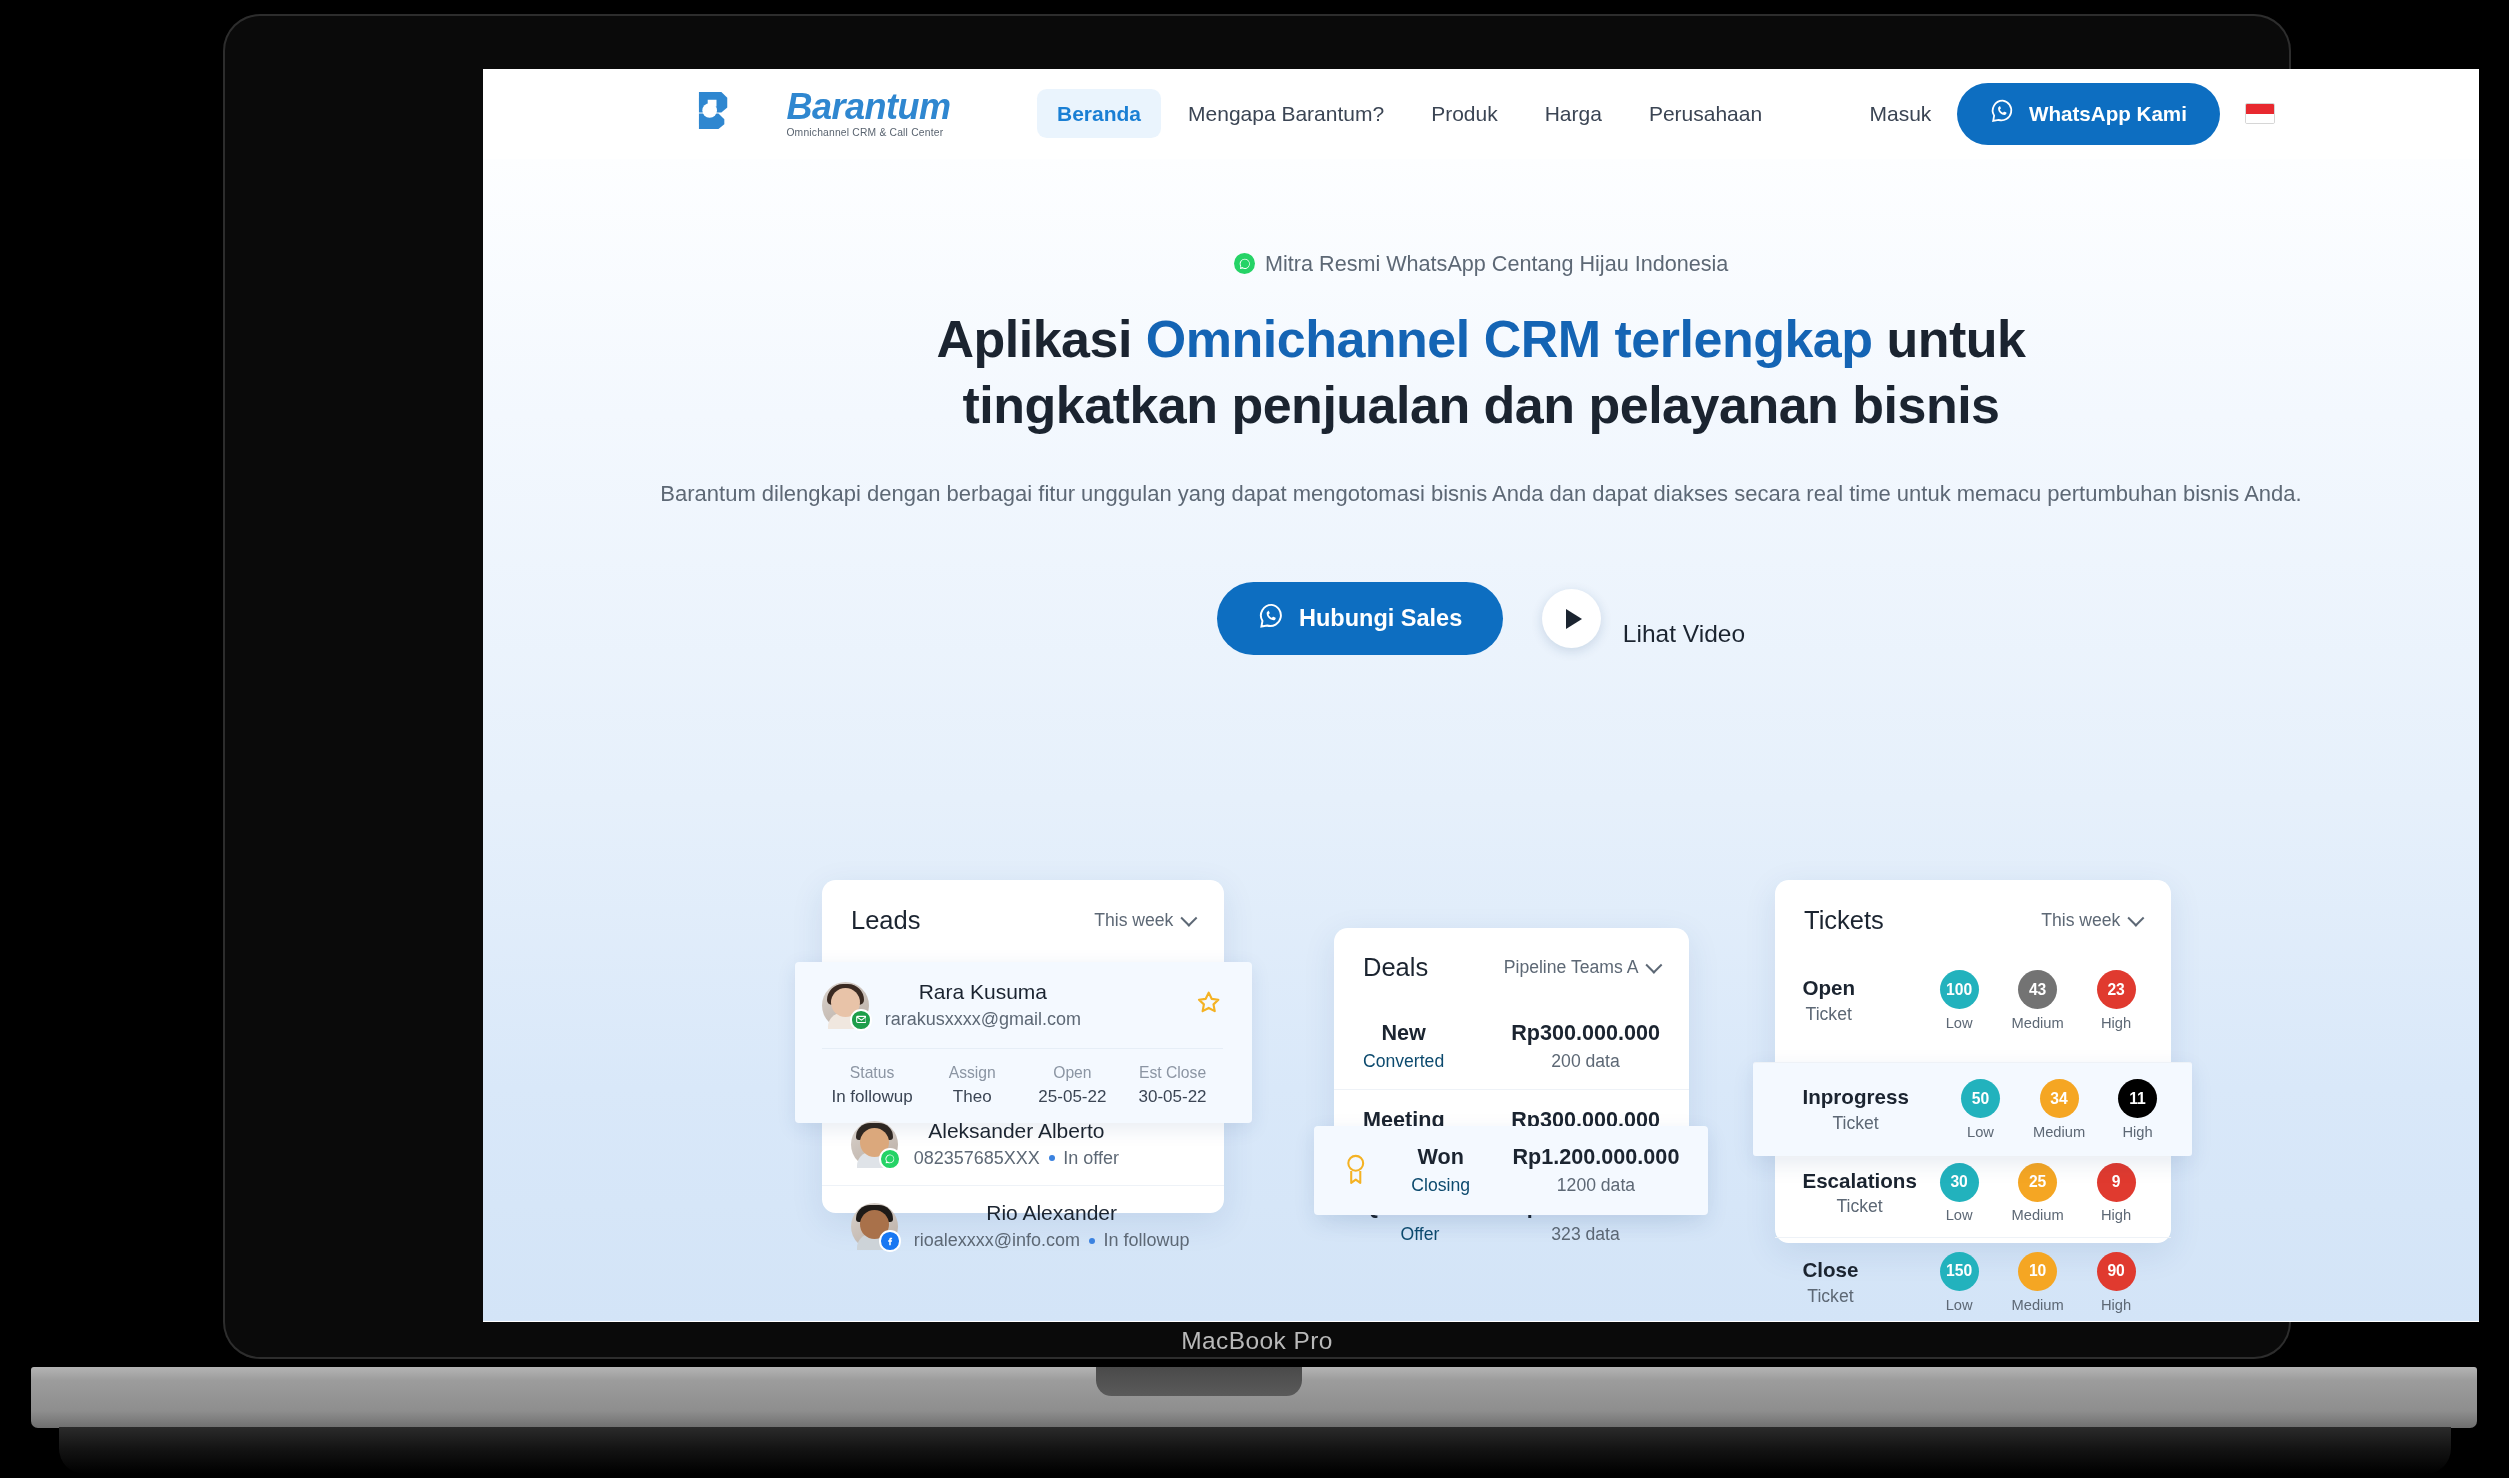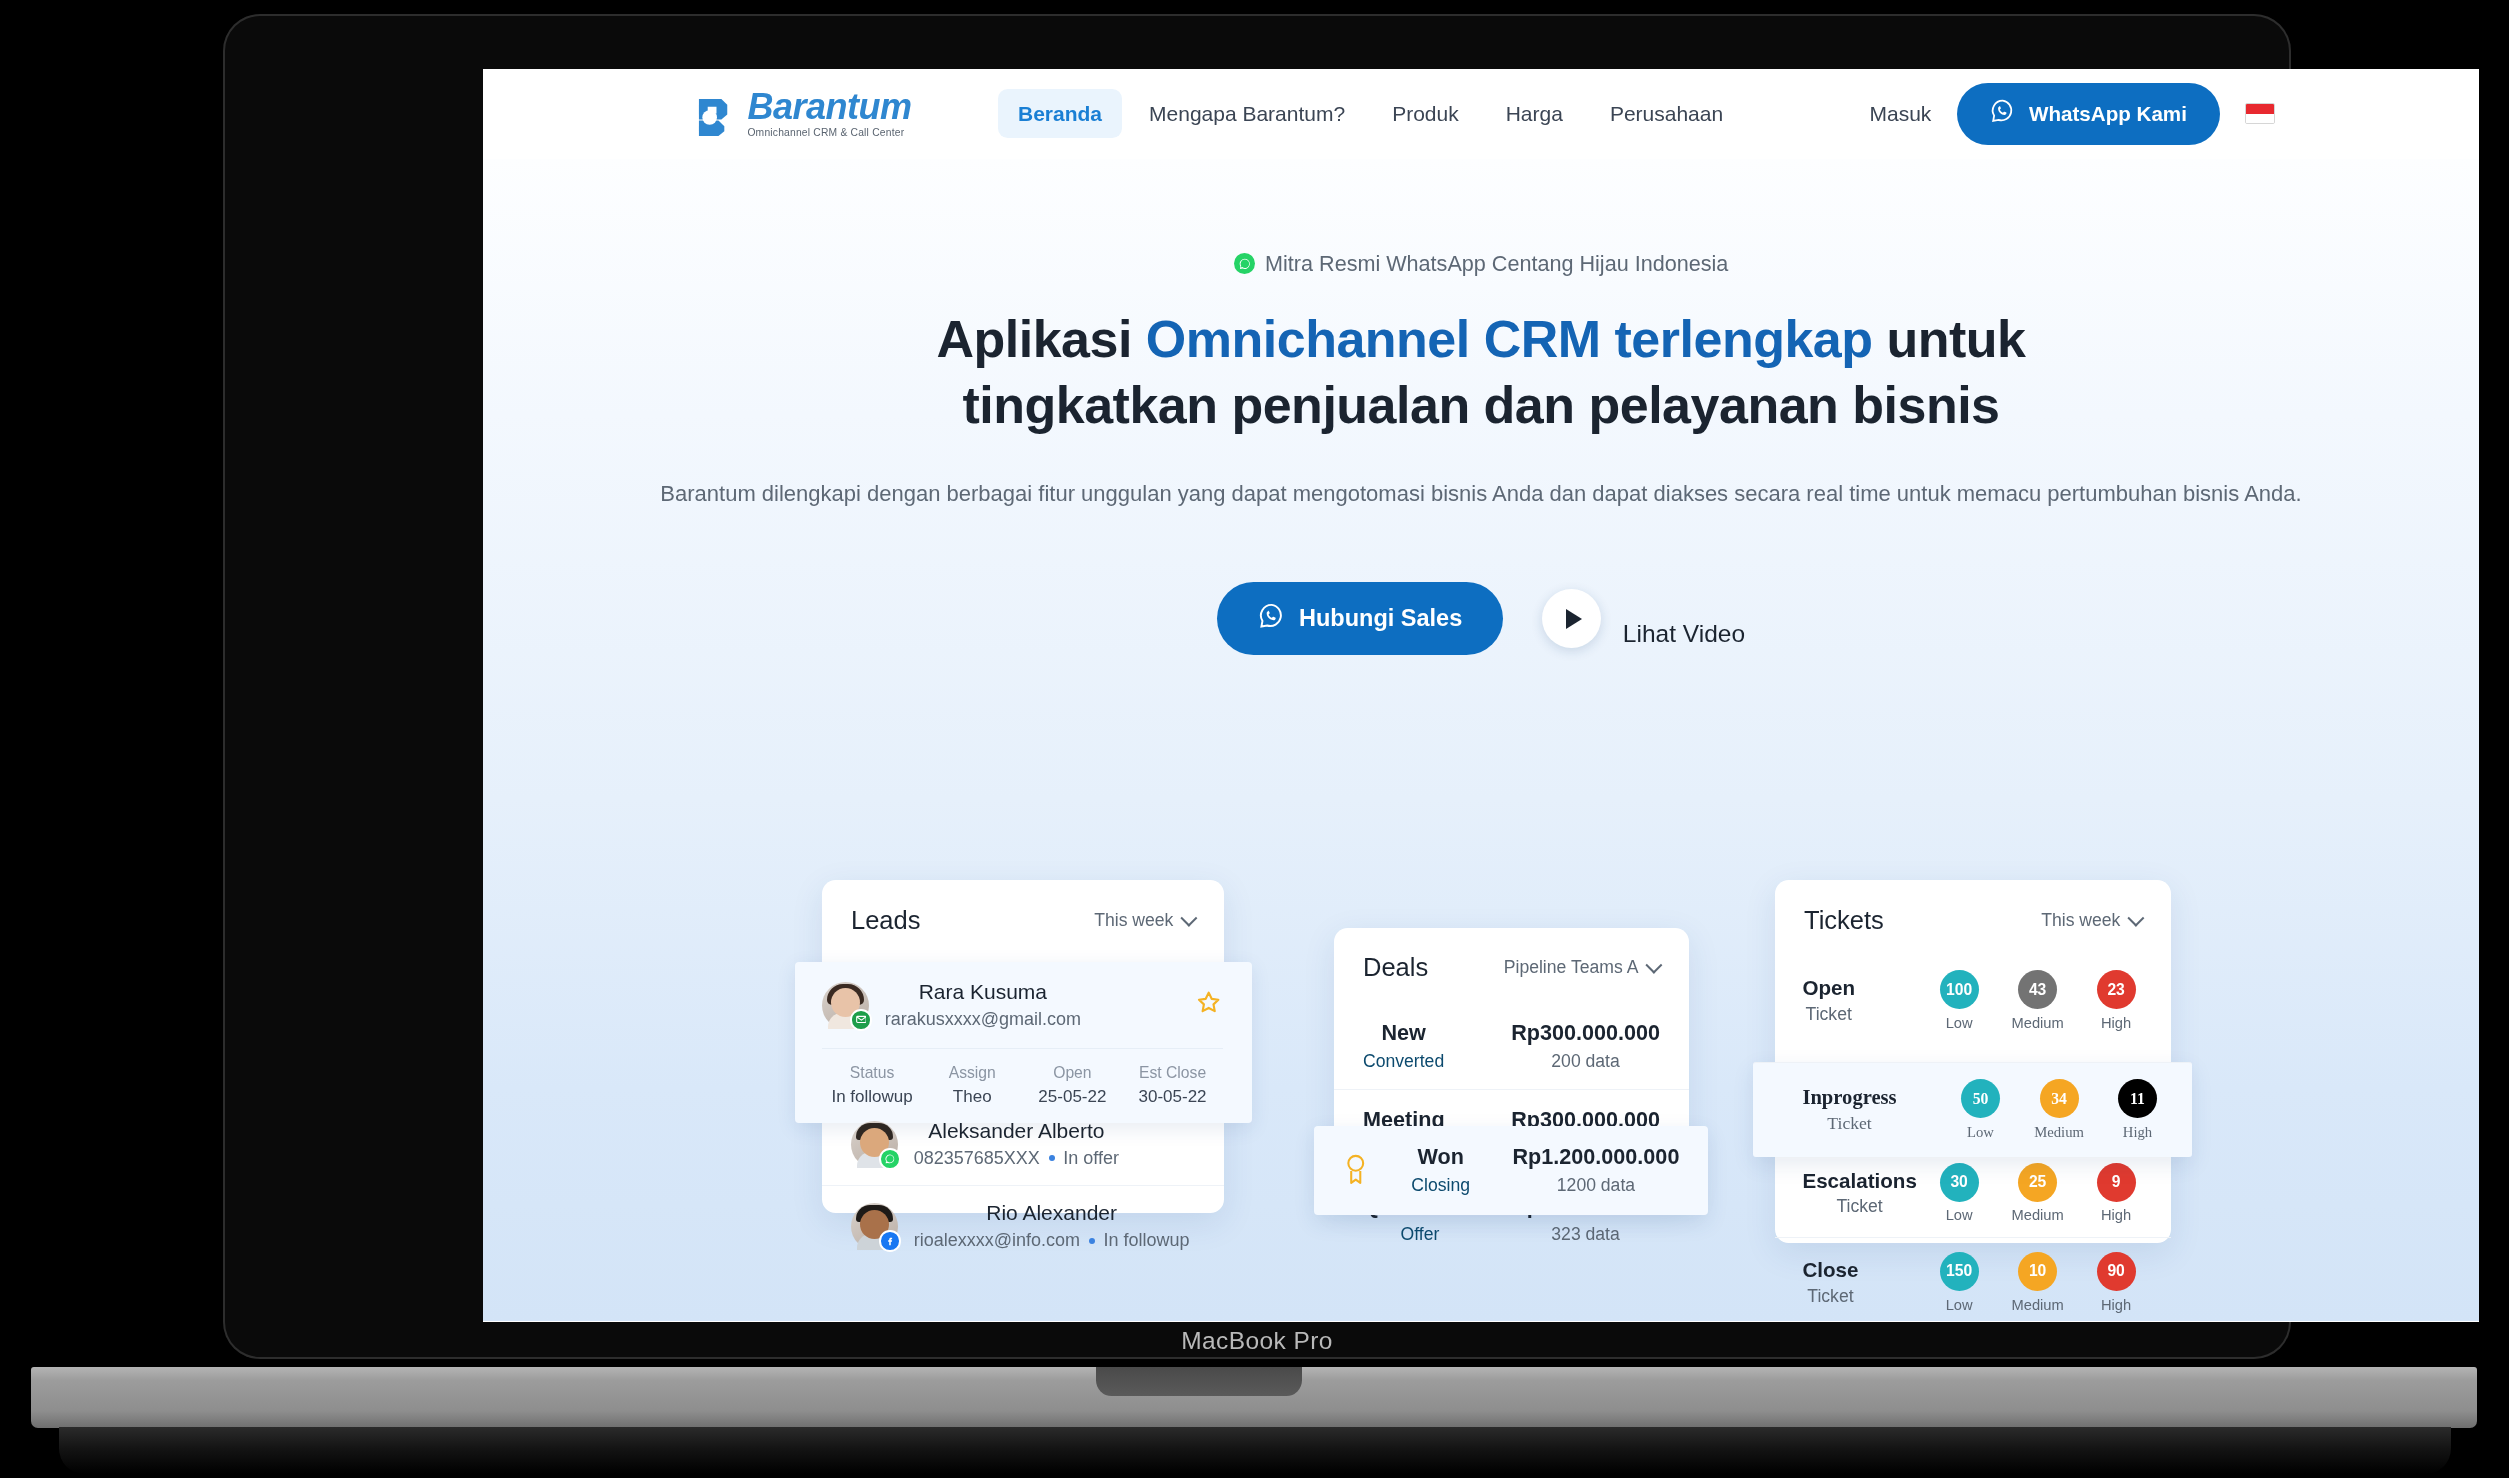--- a/index.html
+++ b/index.html
@@ -36,21 +36,21 @@
     position:absolute; left:59px; top:1427px; width:2392px; height:47px;
     background:linear-gradient(180deg,#2b2b2b 0%,#141414 45%,#000 100%);
     border-radius:0 0 25.5px 25.5px;
   }
 
   
   #site-header {
     position:relative; height:90px; background:#fff; display:flex;
     align-items:center; padding:0 19.6px; z-index:5;
   }
-  .logo-wrap { display:flex; align-items:flex-end; margin-left:192px; }
+  .logo-wrap { display:flex; align-items:flex-start; margin-left:192px;gap:39px; }
   .logo-mark { width:43px; height:43px; position:relative; margin-right:9.8px; }
   .logo-text-grp { display:flex; flex-direction:column; line-height:1; }
   .logo-word { font-size:36px; font-style:italic; font-weight:bold; color:#2f87d0; letter-spacing:-0.5px; }
   .logo-sub { font-size:10.3px; color:#5a6470; letter-spacing:0.2px; margin-top:3.9px; }
 
   nav.main-nav { display:flex; align-items:center; margin-left:51px; gap:7.8px;padding-left:36px; }
   .nav-item { font-size:21px; color:#3b4554; padding:12.7px 19.6px; border-radius:9.8px; cursor:pointer; white-space:nowrap; }
   .nav-item.active { color:#1a7fd4; background:#eaf4fd; font-weight:600; }
 
   .header-right { margin-left:auto; display:flex; align-items:center; gap:25.5px; margin-right:184px; }
@@ -428,21 +428,21 @@
                   <div class="pill-circle" style="background:#737373">43</div>
                   <div class="pill-label">Medium</div>
                   </div>
                 <div class="pill">
                   <div class="pill-circle" style="background:#e03a2f">23</div>
                   <div class="pill-label">High</div>
                   </div>
               </div>
             </div>
 
-            <div class="tk-row tk-hl" style="left:-21.6px;top:182px;width:439px;padding:15.7px 27.4px 15.7px 49px;font-family:Liberation Serif, serif;">
+            <div class="tk-row tk-hl" style="left:-21.6px;top:182px;width:439px;padding:15.7px 27.4px 15.7px 49px;">
               <div>
                   <div class="tk-name">Inprogress</div>
                    <div class="tk-sub">Ticket</div>
                 </div>
               <div class="tk-pills">
                 <div class="pill">
                   <div class="pill-circle" style="background:#22b2bd">50</div>
                   <div class="pill-label">Low</div>
                   </div>
                 <div class="pill">

